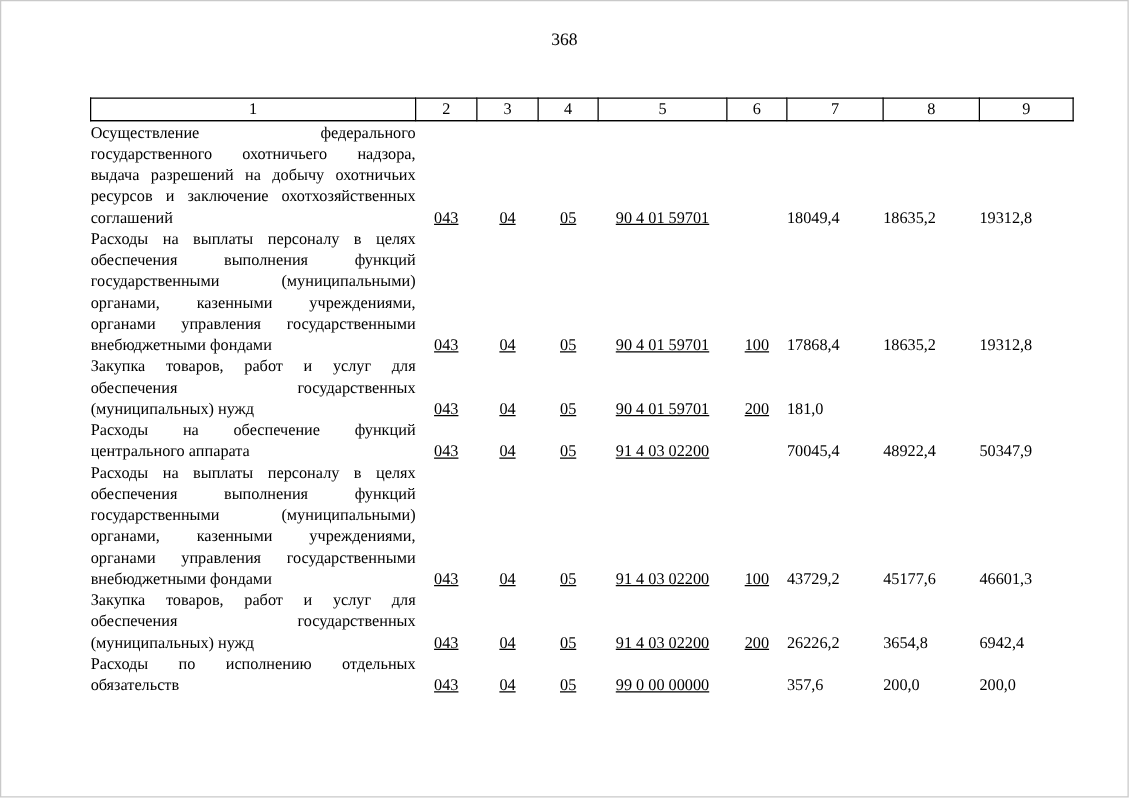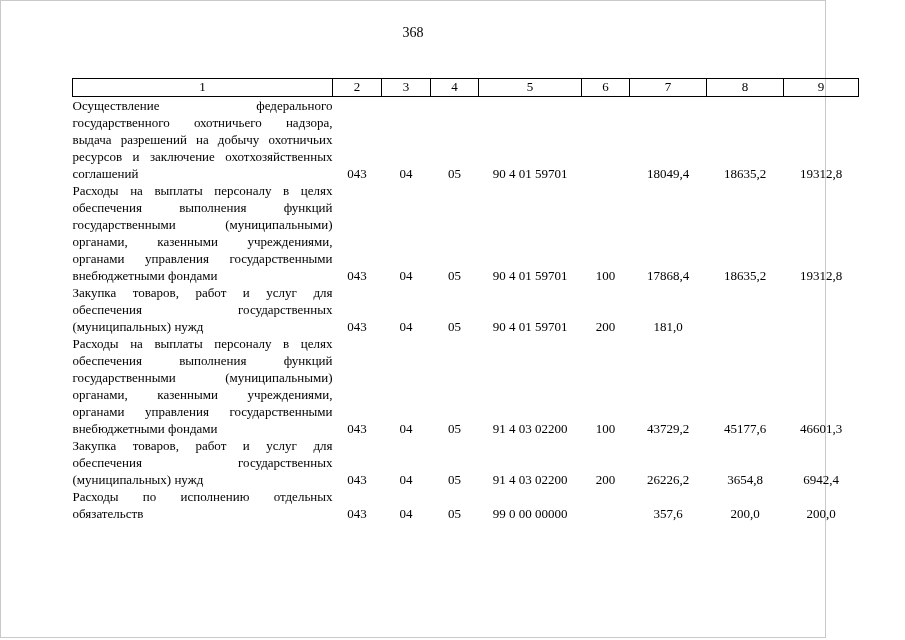--- a/index.html
+++ b/index.html
@@ -5,21 +5,21 @@
   html, body { margin: 0; padding: 0; }
   body {
     width: 905px; height: 640px;
     background: #ffffff;
     font-family: "Liberation Serif", "DejaVu Serif", serif;
     color: #000;
     overflow: hidden;
   }
   .sheet {
     position: relative;
-    width: 826px; height: 638px;
+    width: 903px; height: 638px;
     border: 1px solid #c9c9c9;
     background: #fff;
     box-sizing: border-box;
   }
   .page-number {
     position: absolute;
     top: 24px; left: 0;
     width: 100%;
     text-align: center;
     font-size: 14px;
@@ -45,22 +45,22 @@
     vertical-align: bottom;
     padding: 0;
     line-height: 17px;
   }
   td.c-name {
     text-align: justify;
     text-justify: inter-word;
     padding-right: 8px;
     margin-left: 32px;
   }
-  td.c-num { text-align: center; }
-  td.c-val { text-align: center; padding-right: 5px; }
+  td.c-num { text-align: center; text-decoration: underline; }
+  td.c-val { text-align: left; padding-right: 5px; }
 </style>
 </head>
 <body>
 
 <div class="sheet">
   <div class="page-number">368</div>
 
   <table class="budget">
     <colgroup>
       <col style="width:260px">
@@ -114,20 +114,31 @@
           <td class="c-num">043</td>
           <td class="c-num">04</td>
           <td class="c-num">05</td>
           <td class="c-num">90 4 01 59701</td>
           <td class="c-num">200</td>
           <td class="c-val">181,0</td>
           <td class="c-val"></td>
           <td class="c-val"></td>
         </tr>
         <tr>
+          <td class="c-name">Расходы на обеспечение функций центрального аппарата</td>
+          <td class="c-num">043</td>
+          <td class="c-num">04</td>
+          <td class="c-num">05</td>
+          <td class="c-num">91 4 03 02200</td>
+          <td class="c-num"></td>
+          <td class="c-val">70045,4</td>
+          <td class="c-val">48922,4</td>
+          <td class="c-val">50347,9</td>
+        </tr>
+        <tr>
           <td class="c-name">Расходы на выплаты персоналу в целях обеспечения выполнения функций государственными (муниципальными) органами, казенными учреждениями, органами управления государственными внебюджетными фондами</td>
           <td class="c-num">043</td>
           <td class="c-num">04</td>
           <td class="c-num">05</td>
           <td class="c-num">91 4 03 02200</td>
           <td class="c-num">100</td>
           <td class="c-val">43729,2</td>
           <td class="c-val">45177,6</td>
           <td class="c-val">46601,3</td>
         </tr>

